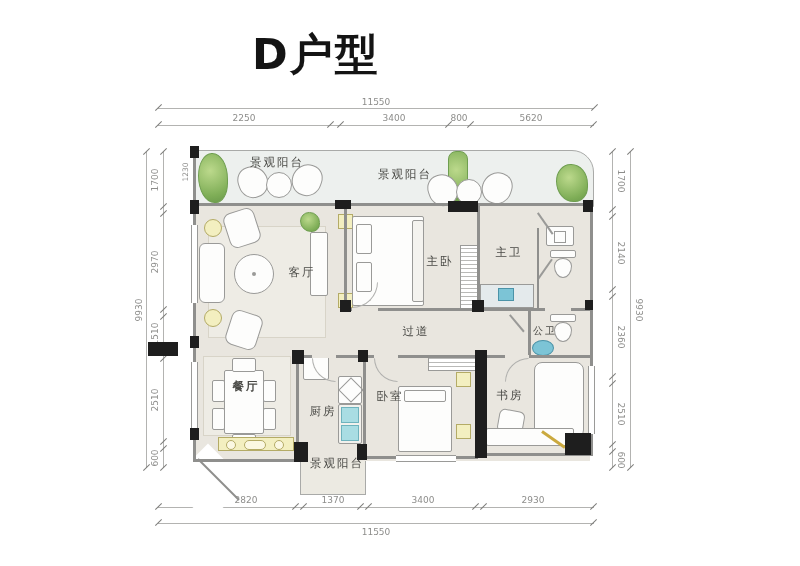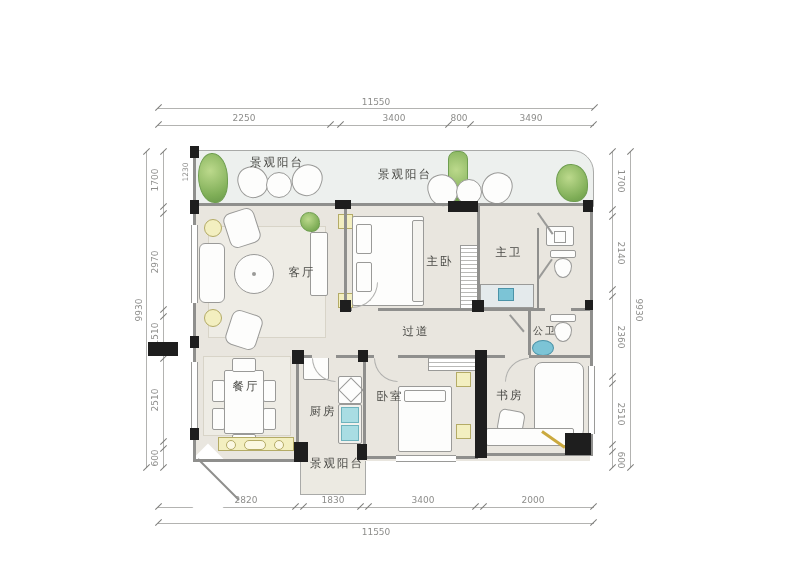--- a/index.html
+++ b/index.html
@@ -39,53 +39,54 @@
        border-color:transparent #b0b0ae #b0b0ae transparent;border-radius:0 0 100% 0;}
   .leaf{position:absolute;height:1.5px;background:#9a9a98;transform-origin:left center;}
   .win{position:absolute;background:#fff;border-top:1px solid #9a9a98;border-bottom:1px solid #9a9a98;box-sizing:border-box;}
   .winv{position:absolute;background:#fff;border-left:1px solid #9a9a98;border-right:1px solid #9a9a98;box-sizing:border-box;}
 </style>
 </head>
 <body>
 
 <div class="stage">
 
+  <div class="abs title" style="left:252px;top:26px;">D户型</div>
 
   <div class="dimline h" style="left:158px;top:108px;width:436px;">
       <div class="tk" style="left: -4px; top: -1px;"></div>
       <div class="tk" style="left: 432px; top: -1px;"></div>
     </div>
   <div class="dim" style="left:376px;top:97px;">11550</div>
   <div class="dimline h" style="left:158px;top:125px;width:436px;">
       <div class="tk" style="left: -4px; top: -1px;"></div>
       <div class="tk" style="left: 168px; top: -1px;"></div>
       <div class="tk" style="left: 178px; top: -1px;"></div>
       <div class="tk" style="left: 286px; top: -1px;"></div>
       <div class="tk" style="left: 308px; top: -1px;"></div>
       <div class="tk" style="left: 431px; top: -1px;"></div>
     </div>
   <div class="dim" style="left:244px;top:113px;">2250</div>
   <div class="dim" style="left:394px;top:113px;">3400</div>
   <div class="dim" style="left:459px;top:113px;">800</div>
-  <div class="dim" style="left:531px;top:113px;">3490</div>
+  <div class="dim" style="left:531px;top:113px;">5620</div>
 
   <div class="dimline h" style="left:158px;top:507px;width:436px;">
       <div class="tk" style="left: -4px; top: -1px;"></div>
       <div class="tk" style="left: 133px; top: -1px;"></div>
       <div class="tk" style="left: 141px; top: -1px;"></div>
       <div class="tk" style="left: 198px; top: -1px;"></div>
       <div class="tk" style="left: 206px; top: -1px;"></div>
       <div class="tk" style="left: 313px; top: -1px;"></div>
       <div class="tk" style="left: 321px; top: -1px;"></div>
       <div class="tk" style="left: 431px; top: -1px;"></div>
     </div>
   <div class="dim" style="left:246px;top:495px;">2820</div>
-  <div class="dim" style="left:333px;top:495px;">1830</div>
+  <div class="dim" style="left:333px;top:495px;">1370</div>
   <div class="dim" style="left:423px;top:495px;">3400</div>
-  <div class="dim" style="left:533px;top:495px;">2000</div>
+  <div class="dim" style="left:533px;top:495px;">2930</div>
   <div class="dimline h" style="left:158px;top:523px;width:436px;">
       <div class="tk" style="left: -4px; top: -1px;"></div>
       <div class="tk" style="left: 431px; top: -1px;"></div>
     </div>
   <div class="dim" style="left:376px;top:527px;">11550</div>
 
   <div class="dimline v" style="left:146px;top:152px;height:316px;">
       <div class="tk" style="top: -1px; left: -4px;"></div>
       <div class="tk" style="top: 315px; left: -4px;"></div>
     </div>
@@ -262,19 +263,19 @@
   <div class="arc" style="left:505px;top:358px;width:24px;height:24px;transform:rotate(180deg);z-index:9;"></div>
   <div class="arc" style="left:312px;top:358px;width:24px;height:24px;transform:rotate(90deg);z-index:9;"></div>
 
   <div class="room-label" style="left:277px;top:162px;">景观阳台</div>
   <div class="room-label" style="left:405px;top:174px;">景观阳台</div>
   <div class="room-label" style="left:302px;top:272px;">客厅</div>
   <div class="room-label" style="left:440px;top:261px;">主卧</div>
   <div class="room-label" style="left:509px;top:252px;">主卫</div>
   <div class="room-label" style="left:416px;top:331px;">过道</div>
   <div class="room-label" style="left:545px;top:331px;font-size:10px;">公卫</div>
-  <div class="room-label" style="left:246px;top:386px;">餐厅</div>
+  <div class="room-label" style="left:246px;top:386px;font-weight:bold;">餐厅</div>
   <div class="room-label" style="left:323px;top:411px;">厨房</div>
   <div class="room-label" style="left:390px;top:396px;">卧室</div>
   <div class="room-label" style="left:510px;top:395px;">书房</div>
   <div class="room-label" style="left:337px;top:463px;">景观阳台</div>
 
 </div>
 
 </body></html>

